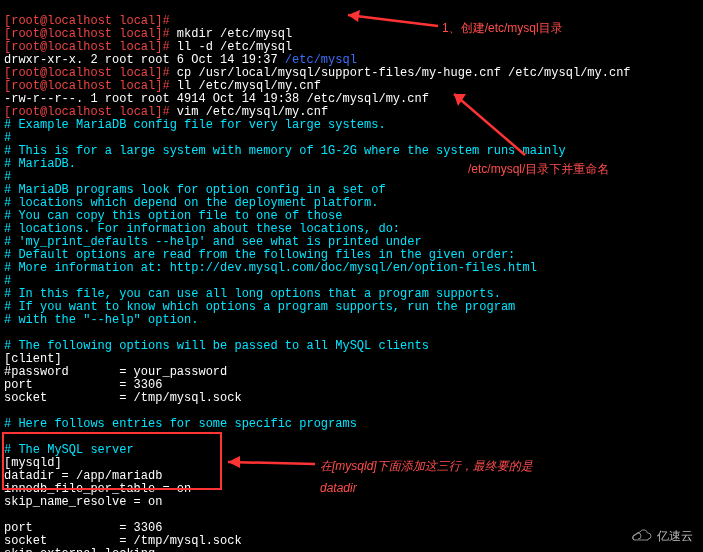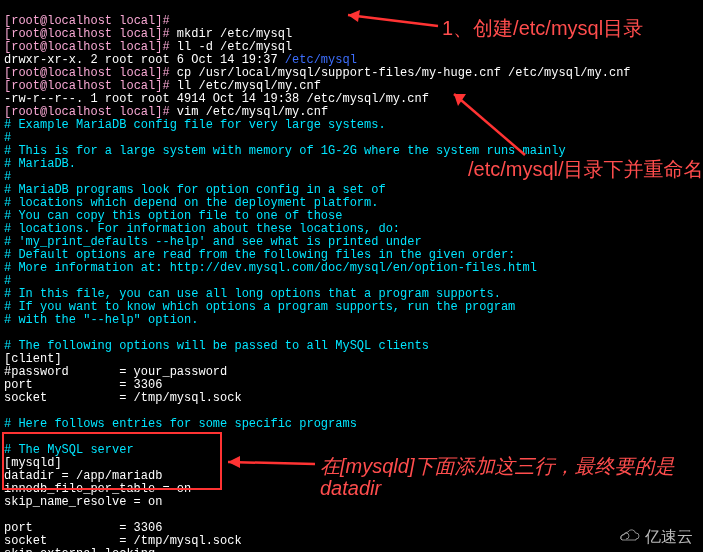--- a/index.html
+++ b/index.html
@@ -12,30 +12,30 @@
     font-size: 12px;
     line-height: 13px;
     overflow: hidden;
     position: relative;
     color: #fff;
   }
   .term {
     padding: 2px 4px;
     white-space: pre;
   }
-  .yellow { color: #f9a8d4; }
+  .yellow { color: #ef4444; }
   .cyan   { color: #00e5ff; }
   .blue   { color: #3d6fff; }
   .white  { color: #ffffff; margin-top: 40px; }
 
   .annotation {
     position: absolute;
     color: #ff4d4d;
     font-family: "Microsoft YaHei", "SimHei", sans-serif;
-    font-size: 20px;
+    font-size: 12px;
     font-weight: 500;
     line-height: 22px;
     white-space: nowrap;
   }
 
   .box {
     position: absolute;
     border: 2px solid #ff3333;
     background: transparent;
   }
@@ -47,21 +47,21 @@
   }
   .arrow-line { stroke: #ff3333; stroke-width: 2.5; fill: none; }
   .arrow-head { fill: #ff3333; }
 
   .watermark {
     position: absolute;
     right: 10px;
     bottom: 8px;
     color: #cfcfcf;
     font-family: "Microsoft YaHei", sans-serif;
-    font-size: 16px;
+    font-size: 12px;
     display: flex;
     align-items: center;
     gap: 4px;
     opacity: 0.9;
   }
   .watermark svg { width: 24px; height: 16px; fill: #cfcfcf; stroke: #cfcfcf; }
 </style>
 </head>
 <body>
 

